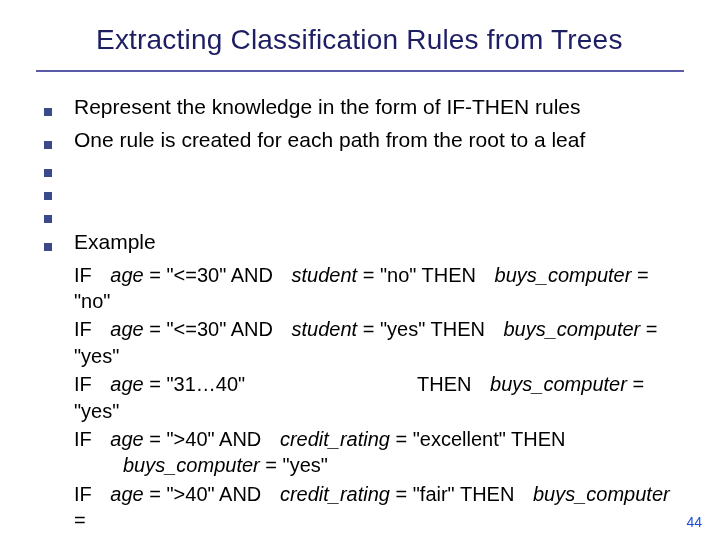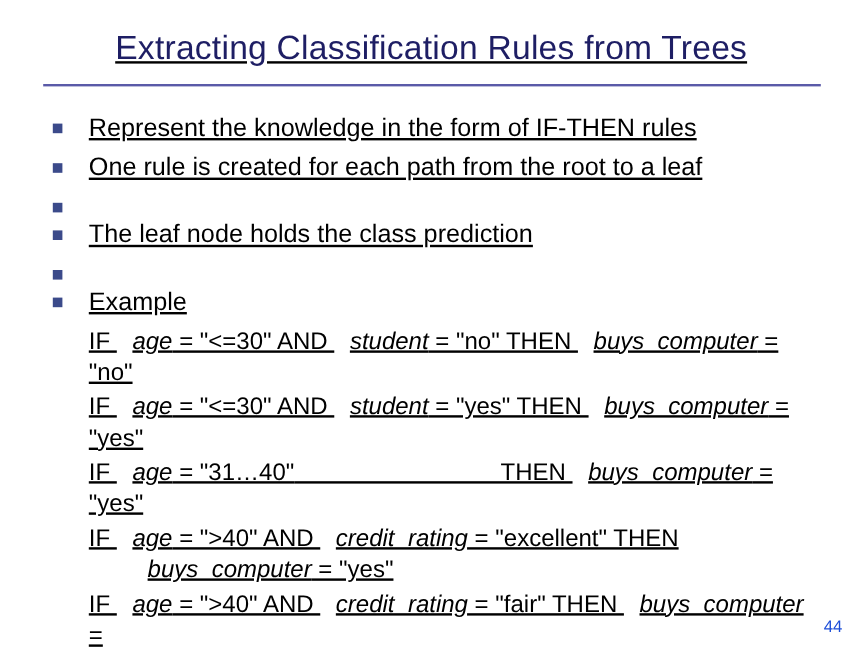--- a/index.html
+++ b/index.html
@@ -1,21 +1,21 @@
 <!DOCTYPE html>
 <html><head>
 <meta charset="utf-8">
 <style>
   * { margin: 0; padding: 0; box-sizing: border-box; }
   html, body { width: 720px; height: 540px; background: #fff; font-family: Arial, Helvetica, sans-serif; }
-  .slide { width: 720px; height: 540px; position: relative; padding: 16px 36px 20px 36px; text-decoration: underline; }
+  .slide { width: 720px; height: 540px; position: relative; padding: 16px 36px 20px 36px; }
   .title { font-size: 28px; color: #1e1e64; font-weight: 400; padding: 8px 0 10px 60px; letter-spacing: 0.2px; }
   .rule { border: none; border-top: 2px solid #5a5aa8; margin: 4px 0 22px 0; }
   .bullets { list-style: none; padding-left: 8px; }
-  .bullets li { display: flex; align-items: flex-start; margin-bottom: 6px; }
+  .bullets li { display: flex; align-items: center; margin-bottom: 6px; }
   .sq { width: 8px; height: 8px; background: #3b4a8a; flex-shrink: 0; margin-top: 9px; margin-right: 22px; }
   .btxt { font-size: 21px; color: #000; line-height: 1.28; }
   .examples { margin-top: 6px; padding-left: 38px; }
   .ex-line { font-size: 20px; color: #000; line-height: 1.32; margin-bottom: 2px; }
   .ex-line .indent { padding-left: 36px; display: block; }
   em.v { font-style: italic; margin-left: 13px; }
   .pagenum { position: absolute; right: 18px; bottom: 10px; font-size: 14px; color: #1d4ed8; }
 </style>
 </head>
 <body>
@@ -31,21 +31,20 @@
       </li>
     <li>
         <span class="sq"></span>
         <span class="btxt">One rule is created for each path from the root to a leaf</span>
       </li>
     <li>
         <span class="sq"></span>
       </li>
     <li>
         <span class="sq"></span>
-        <span class="btxt">The leaf node holds the class prediction</span>
       </li>
     <li>
         <span class="sq"></span>
       </li>
     <li>
         <span class="sq"></span>
         <span class="btxt">Example</span>
       </li>
   </ul>
 

